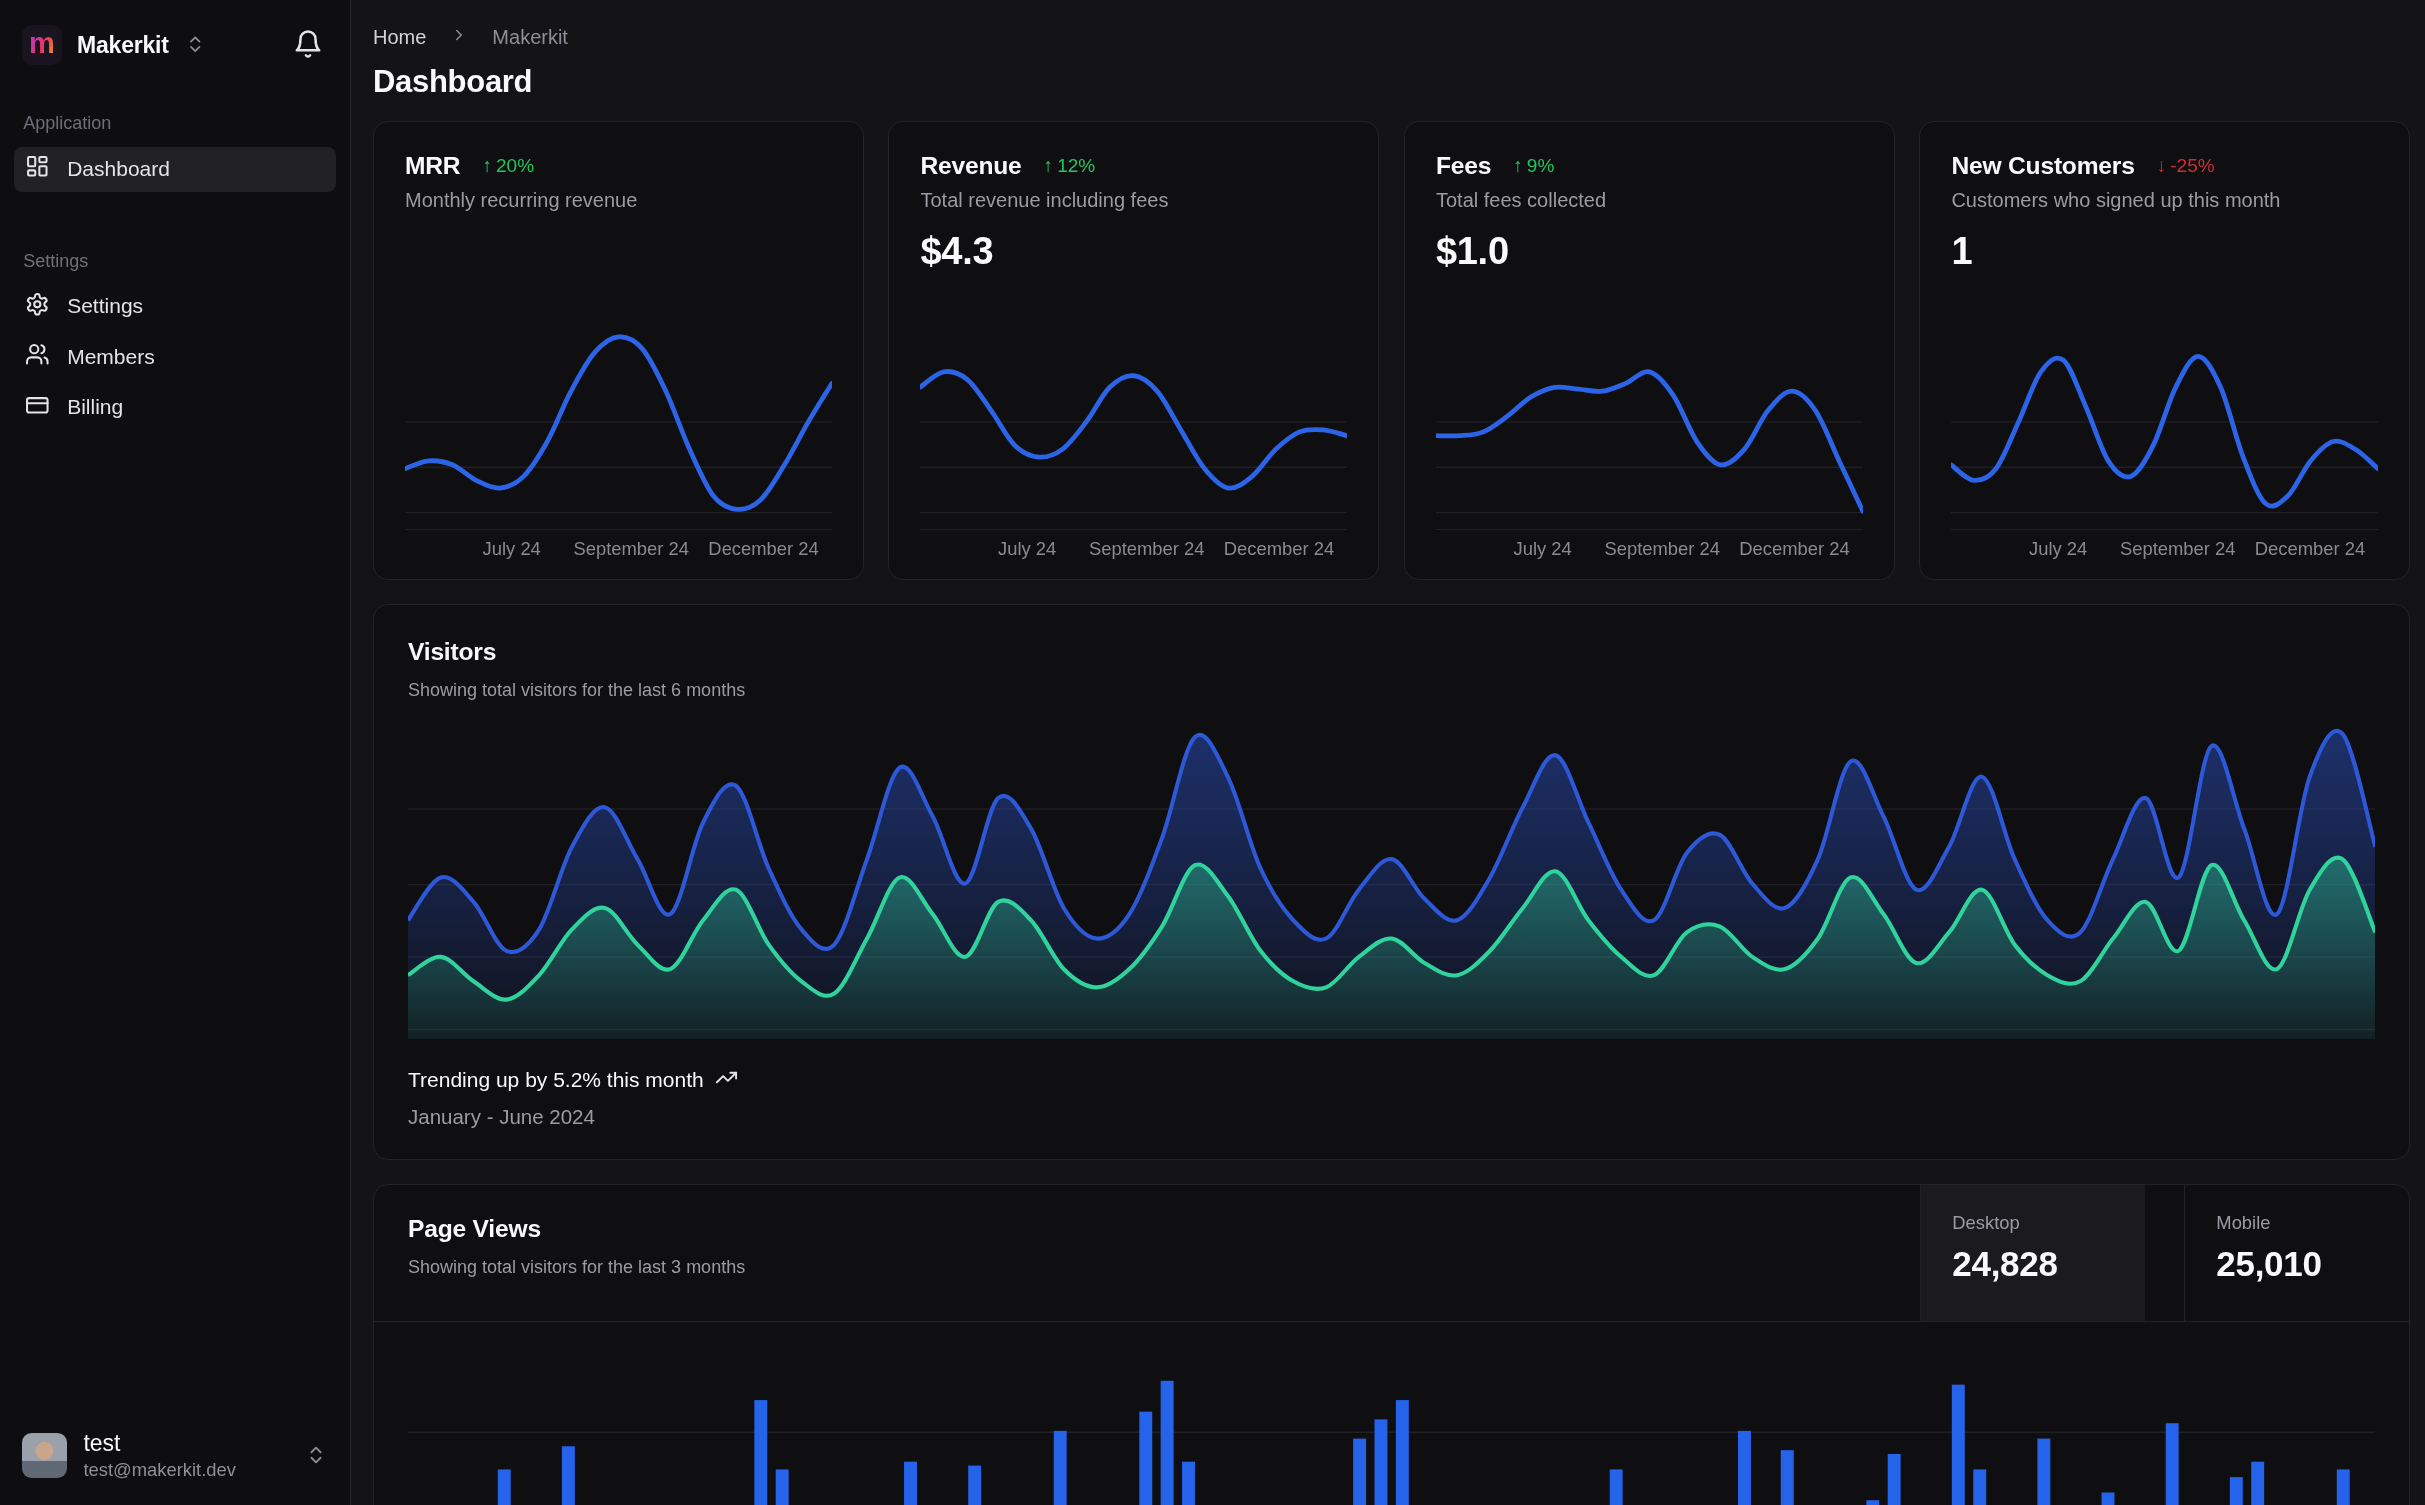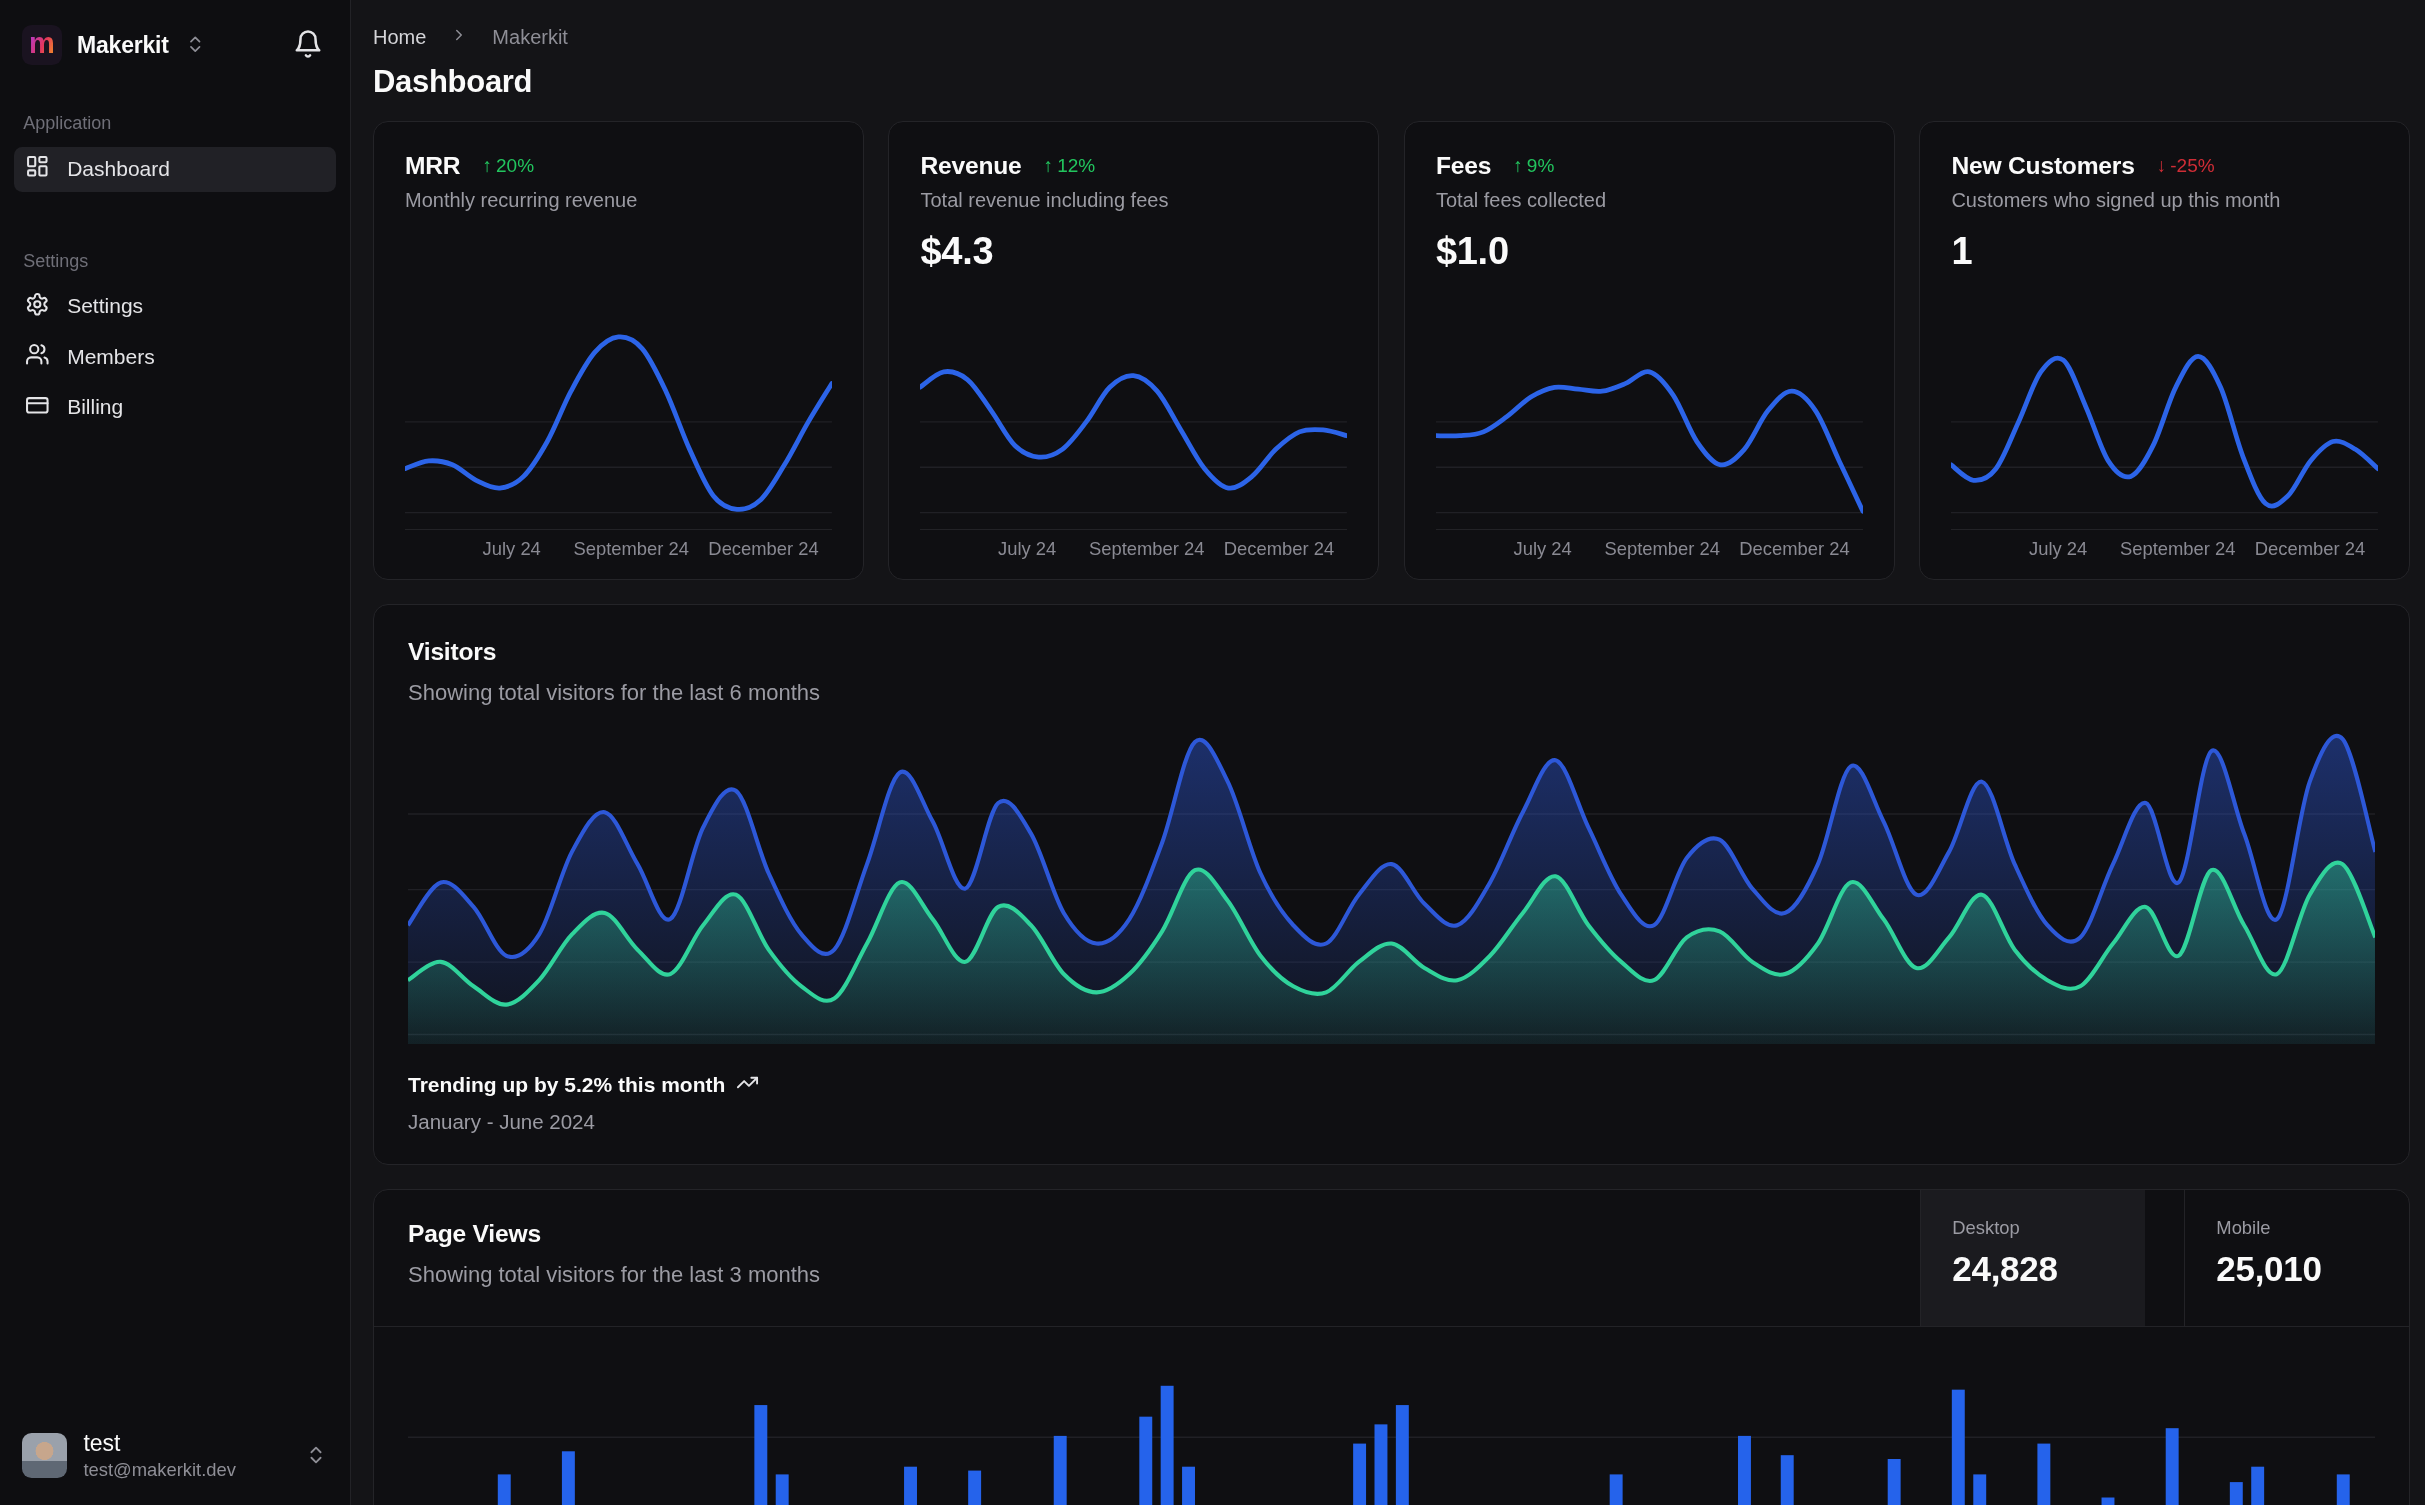--- a/index.html
+++ b/index.html
@@ -68,25 +68,25 @@
   .spark-wrap{margin-top:auto;}
   .spark-wrap svg{display:block;width:100%;height:206px;}
   .axis-row{position:relative;height:31px;border-top:1.4px solid #222226;margin-top:1.4px;}
   .axis-row span{position:absolute;top:8.2px;transform:translateX(-50%);
     font-size:18.4px;color:#8a8a93;white-space:nowrap;}
   .axis-row .t0{left:25%;} .axis-row .t1{left:53%;} .axis-row .t2{left:84%;}
 
   
   .visitors-card{margin-top:24.6px;padding:33px 34px 30px 34px;}
   .sec-title{font-size:24.6px;font-weight:600;letter-spacing:-0.2px;}
-  .sec-desc{font-size:22px;color:#9b9ba3;margin-top:13.6px;}
+  .sec-desc{font-size:18px;color:#9b9ba3;margin-top:13.6px;}
   .visitors-chart{margin-top:23px;}
   .visitors-chart svg{display:block;width:100%;height:315px;}
   .vis-footer{margin-top:27px;}
-  .trend-line{display:flex;align-items:center;gap:11px;font-size:21px;font-weight:700;}
+  .trend-line{display:flex;align-items:center;gap:11px;font-size:21px;font-weight:400;}
   .range-line{font-size:20.5px;color:#9b9ba3;margin-top:11px;}
 
   
   .pv-card{margin-top:24.6px;height:546px;overflow:hidden;padding:0;}
   .pv-header{display:flex;border-bottom:1.4px solid #232327;height:136px;}
   .pv-titles{flex:1;padding:30px 34px;}
   .pv-toggles{display:flex;gap:39px;}
   .pv-toggle{width:225px;box-sizing:border-box;border-left:1.4px solid #232327;
     padding:27px 0 0 31px;cursor:pointer;background:transparent;}
   .pv-toggle.active{background:#1b1b1f;}

